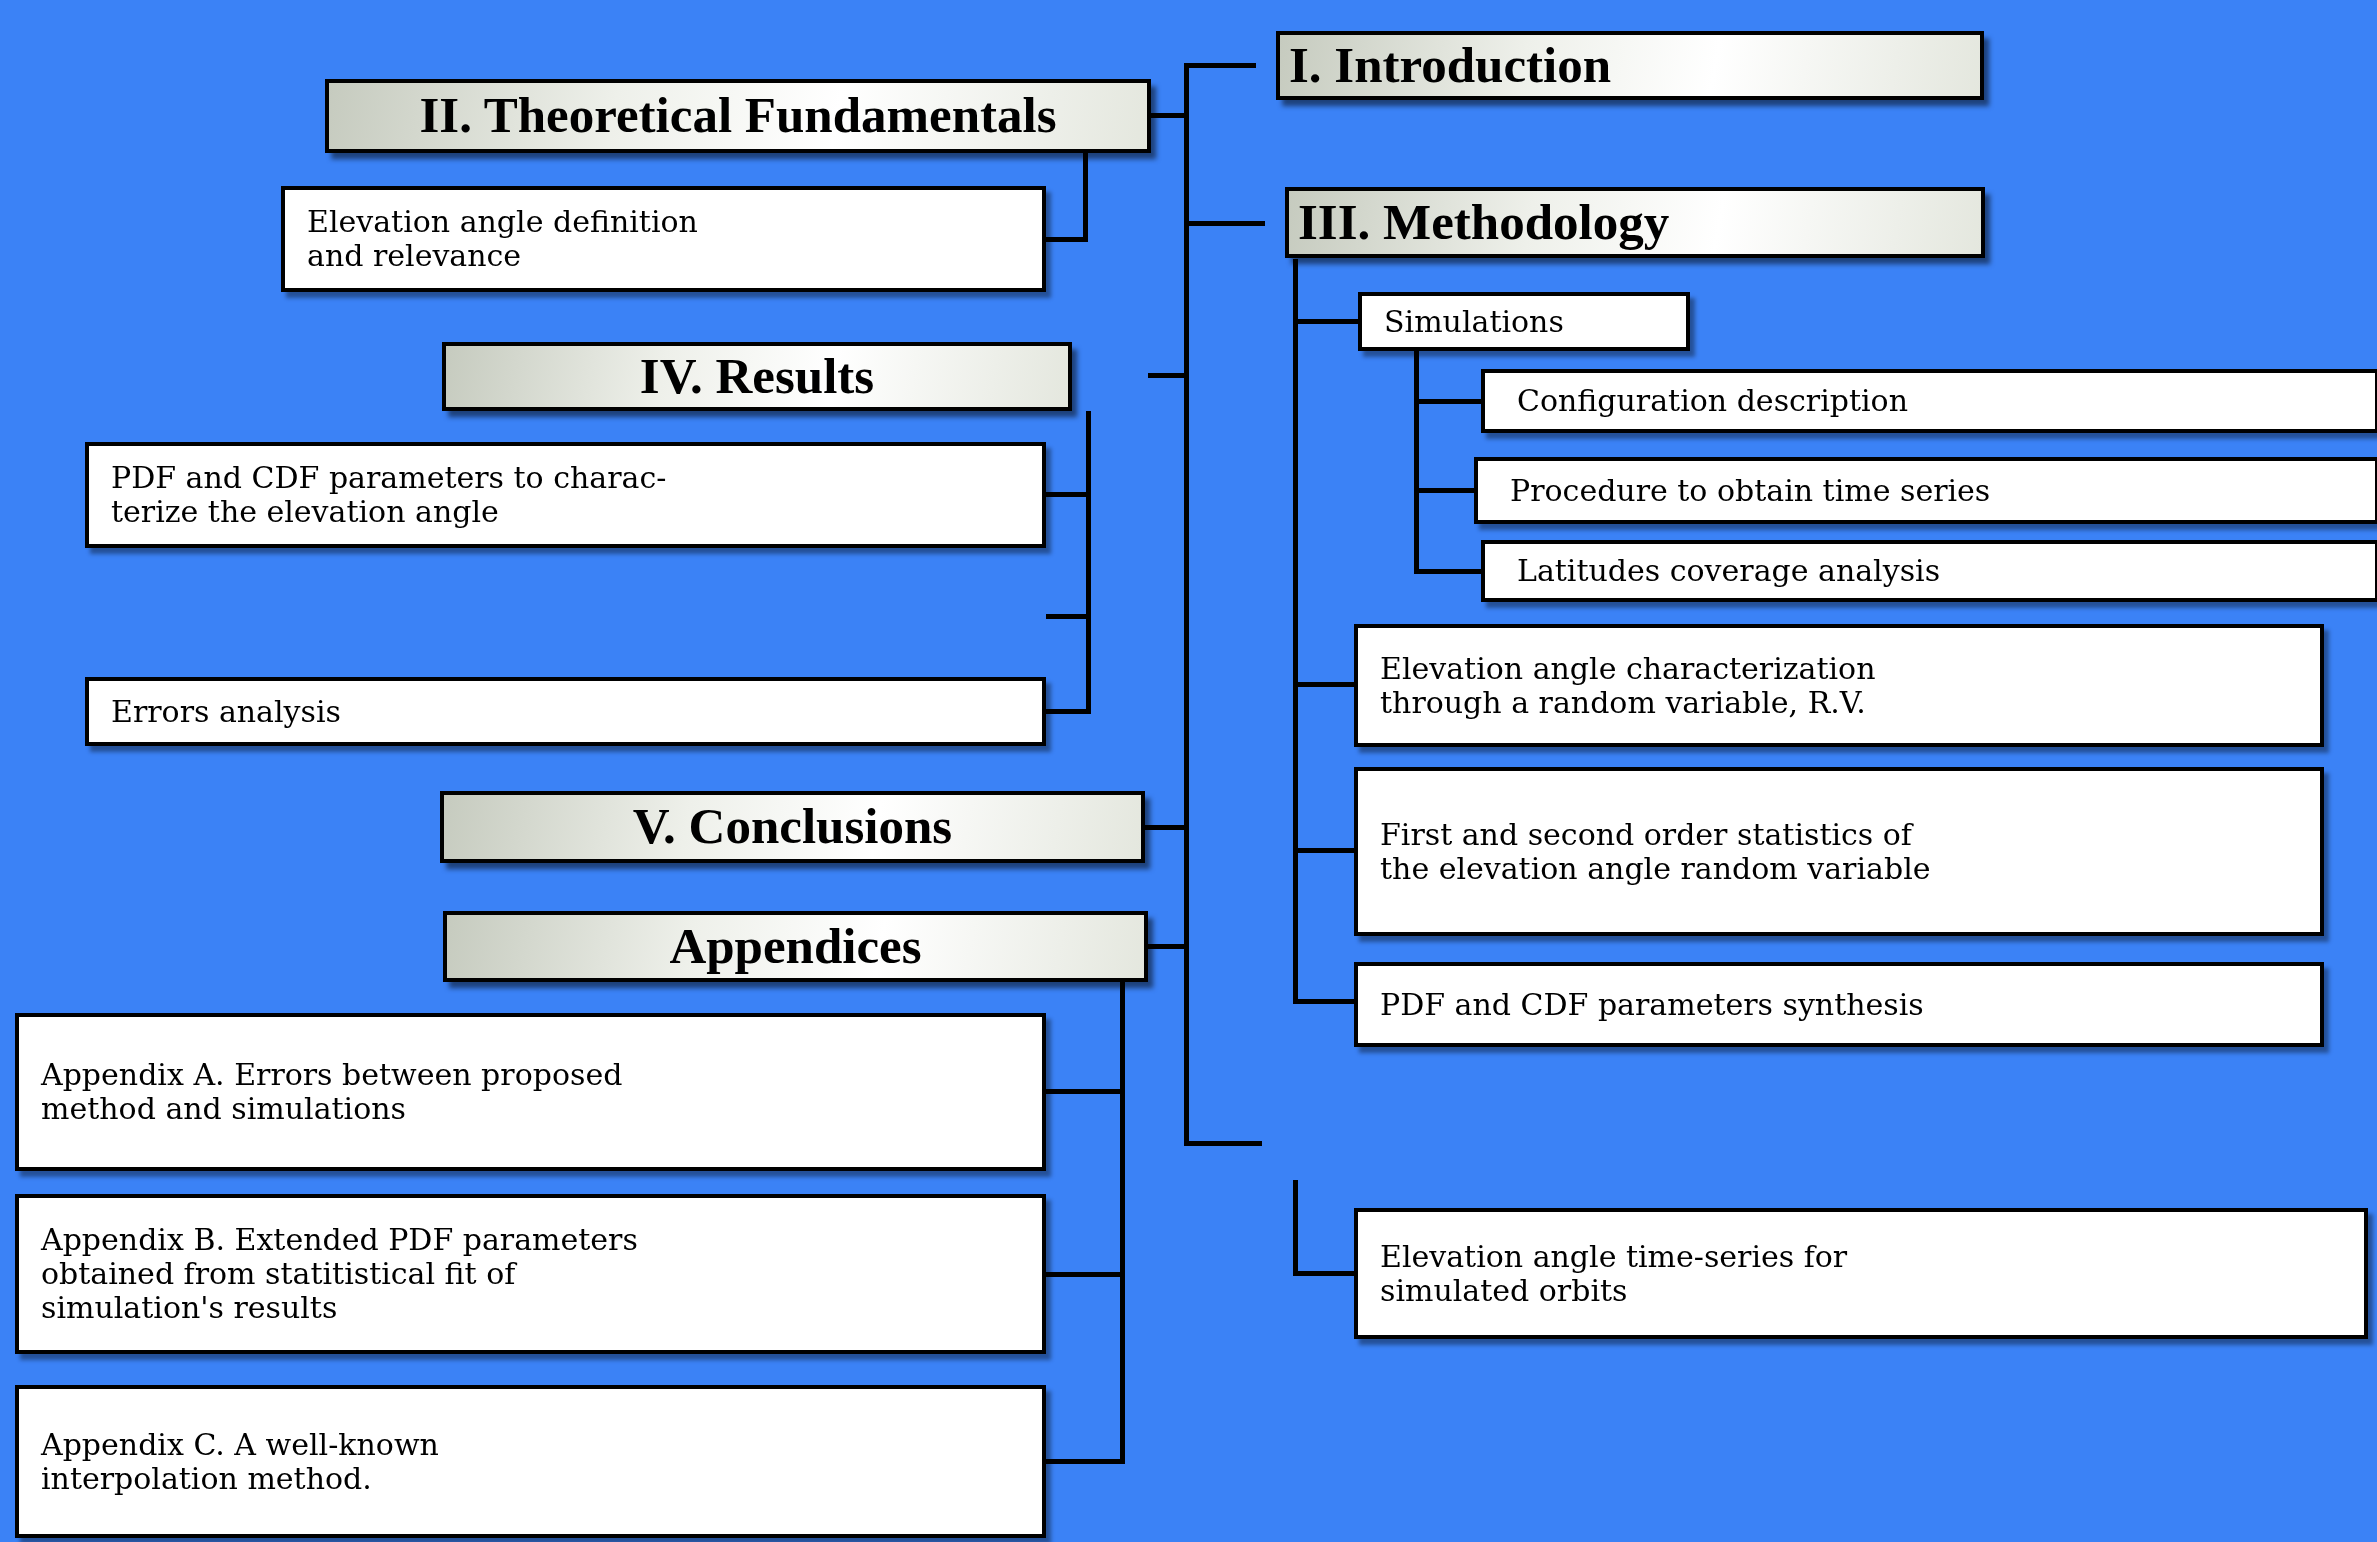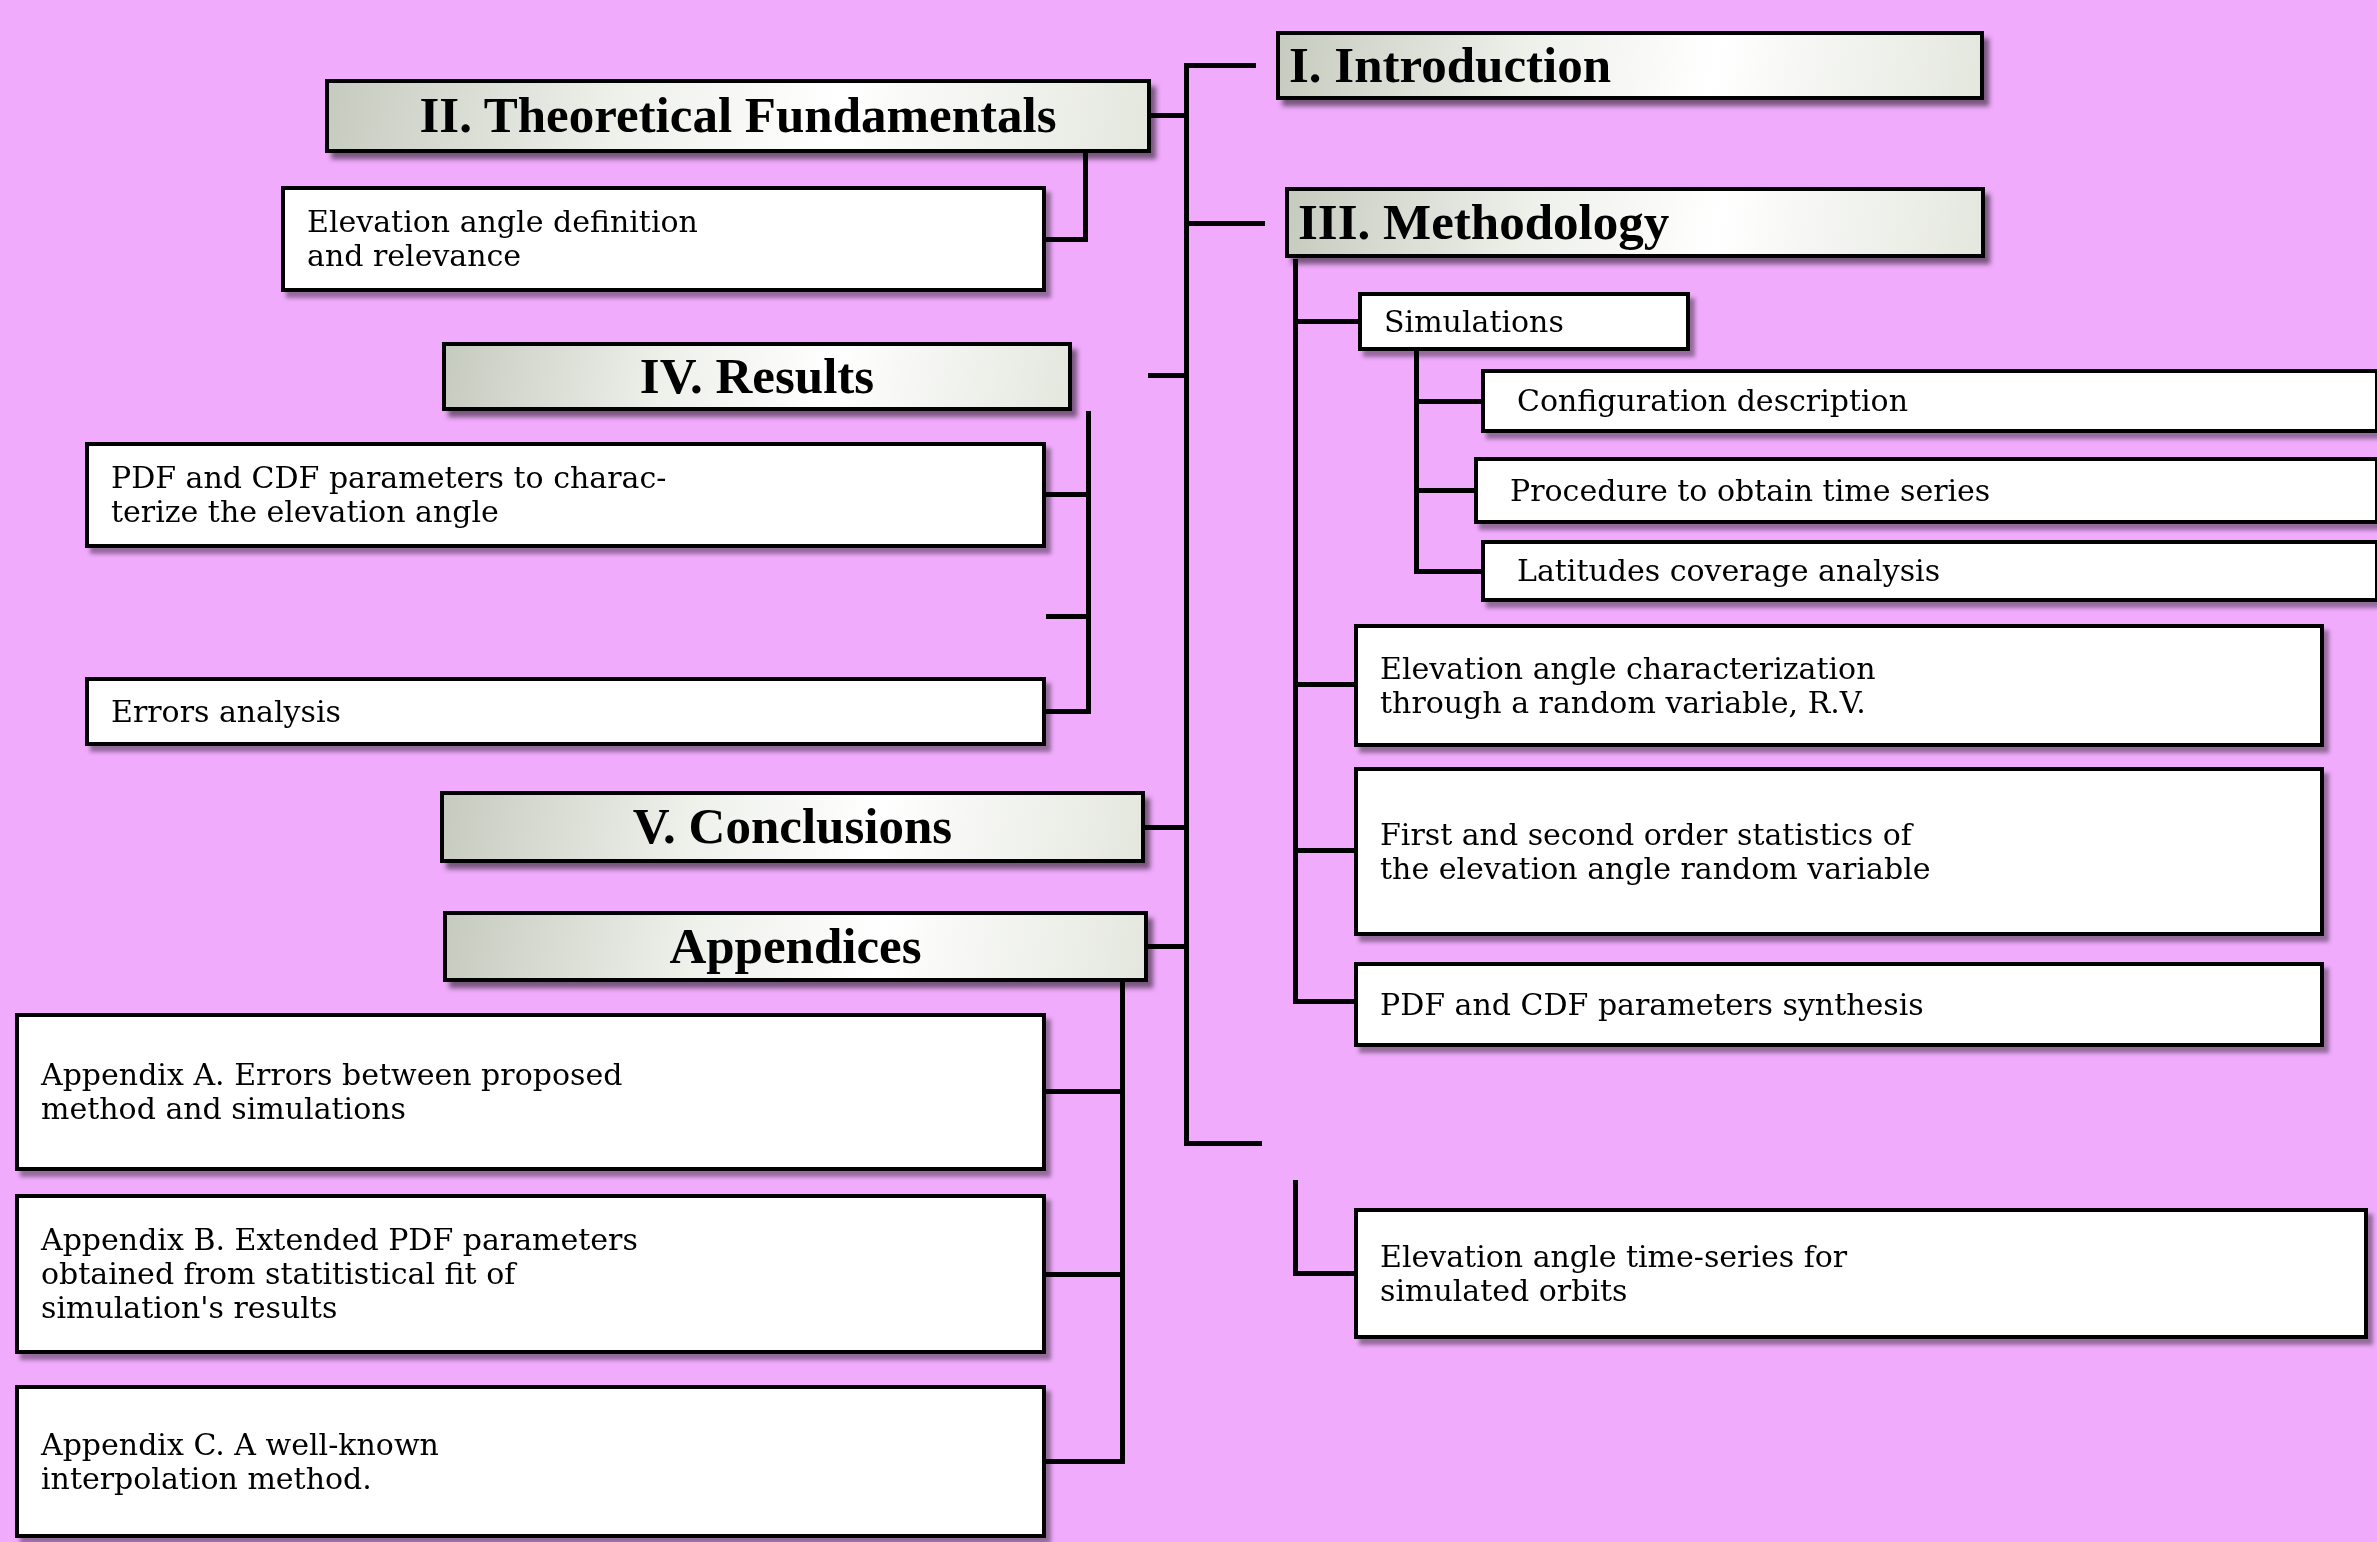--- a/index.html
+++ b/index.html
@@ -1,19 +1,19 @@
 <!DOCTYPE html>
 <html style="font-size:12.7px"><head>
 <meta charset="utf-8">
 <style>
   html,body{margin:0;padding:0;background:#ffffff;}
   #canvas{
     position:relative;
     width:2377px;height:1543px;
-    background:#f0abfc;
+    background:#3b82f6;
     overflow:hidden;
     font-family:"DejaVu Serif","Liberation Serif",serif;
     color:#000;
   }
   .node{
     position:absolute;
     box-sizing:border-box;
     border:4px solid #000;
     background:#ffffff;
     display:flex;

